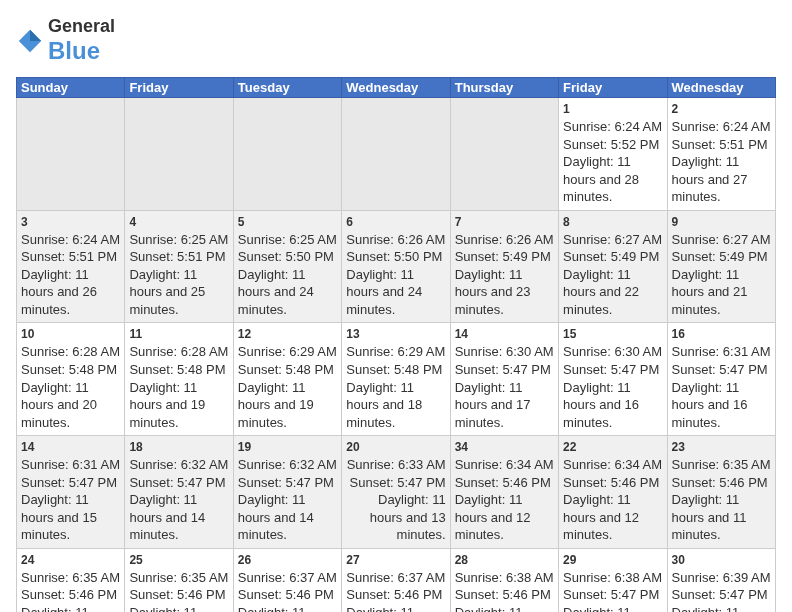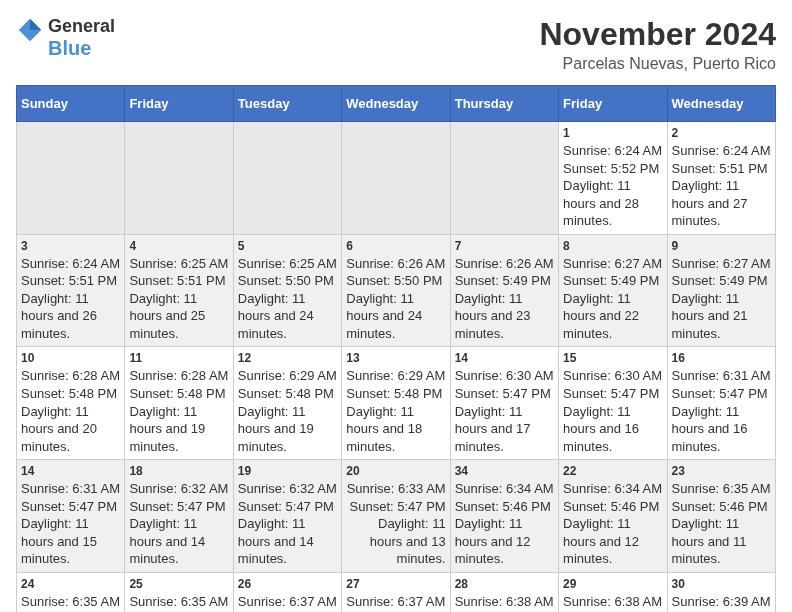--- a/index.html
+++ b/index.html
@@ -11,29 +11,30 @@
       padding: 16px;
     }
     .header {
       display: flex;
       justify-content: space-between;
       align-items: flex-start;
       margin-bottom: 12px;
     }
     .logo {
       display: flex;
+      align-items: center;
       gap: 4px;
     }
     .logo-text-general {
       font-size: 18px;
       font-weight: bold;
       color: #333;
     }
     .logo-text-blue {
-      font-size: 20px;
+      font-size: 24px;
       font-weight: bold;
       color: #4a90d9;
     }
     .logo-icon {
       width: 28px;
       height: 28px;
     }
     .title-block {
       text-align: right;
     }
@@ -49,21 +50,21 @@
     }
     table {
       width: 100%;
       border-collapse: collapse;
     }
     thead tr th {
       background-color: #4472c4;
       color: #fff;
       font-size: 13px;
       font-weight: bold;
-      padding: 10px 4px;
+      padding: 2px 4px;
       text-align: left;
       border: 1px solid #3a5fa8;
     }
     tbody tr td {
       border: 1px solid #ccc;
       vertical-align: top;
       padding: 4px;
       font-size: 10px;
       color: #333;
       width: calc(100% / 7);
@@ -98,24 +99,20 @@
   <div class="logo">
     <svg class="logo-icon" viewBox="0 0 40 40">
       <polygon points="20,4 36,20 20,36 4,20" fill="#4a90d9"></polygon>
       <polygon points="20,4 36,20 20,20" fill="#2c6fad"></polygon>
     </svg>
     <div>
       <span class="logo-text-general">General</span><br>
       <span class="logo-text-blue">Blue</span>
     </div>
   </div>
-  <div class="title-block">
-    <div class="month-title">November 2024</div>
-    <div class="location-title">Parcelas Nuevas, Puerto Rico</div>
-  </div>
 </div>
 
 <table>
   <thead>
     <tr>
     <th>Sunday</th>
         <th>Friday</th>
         <th>Tuesday</th>
         <th>Wednesday</th>
         <th>Thursday</th>

